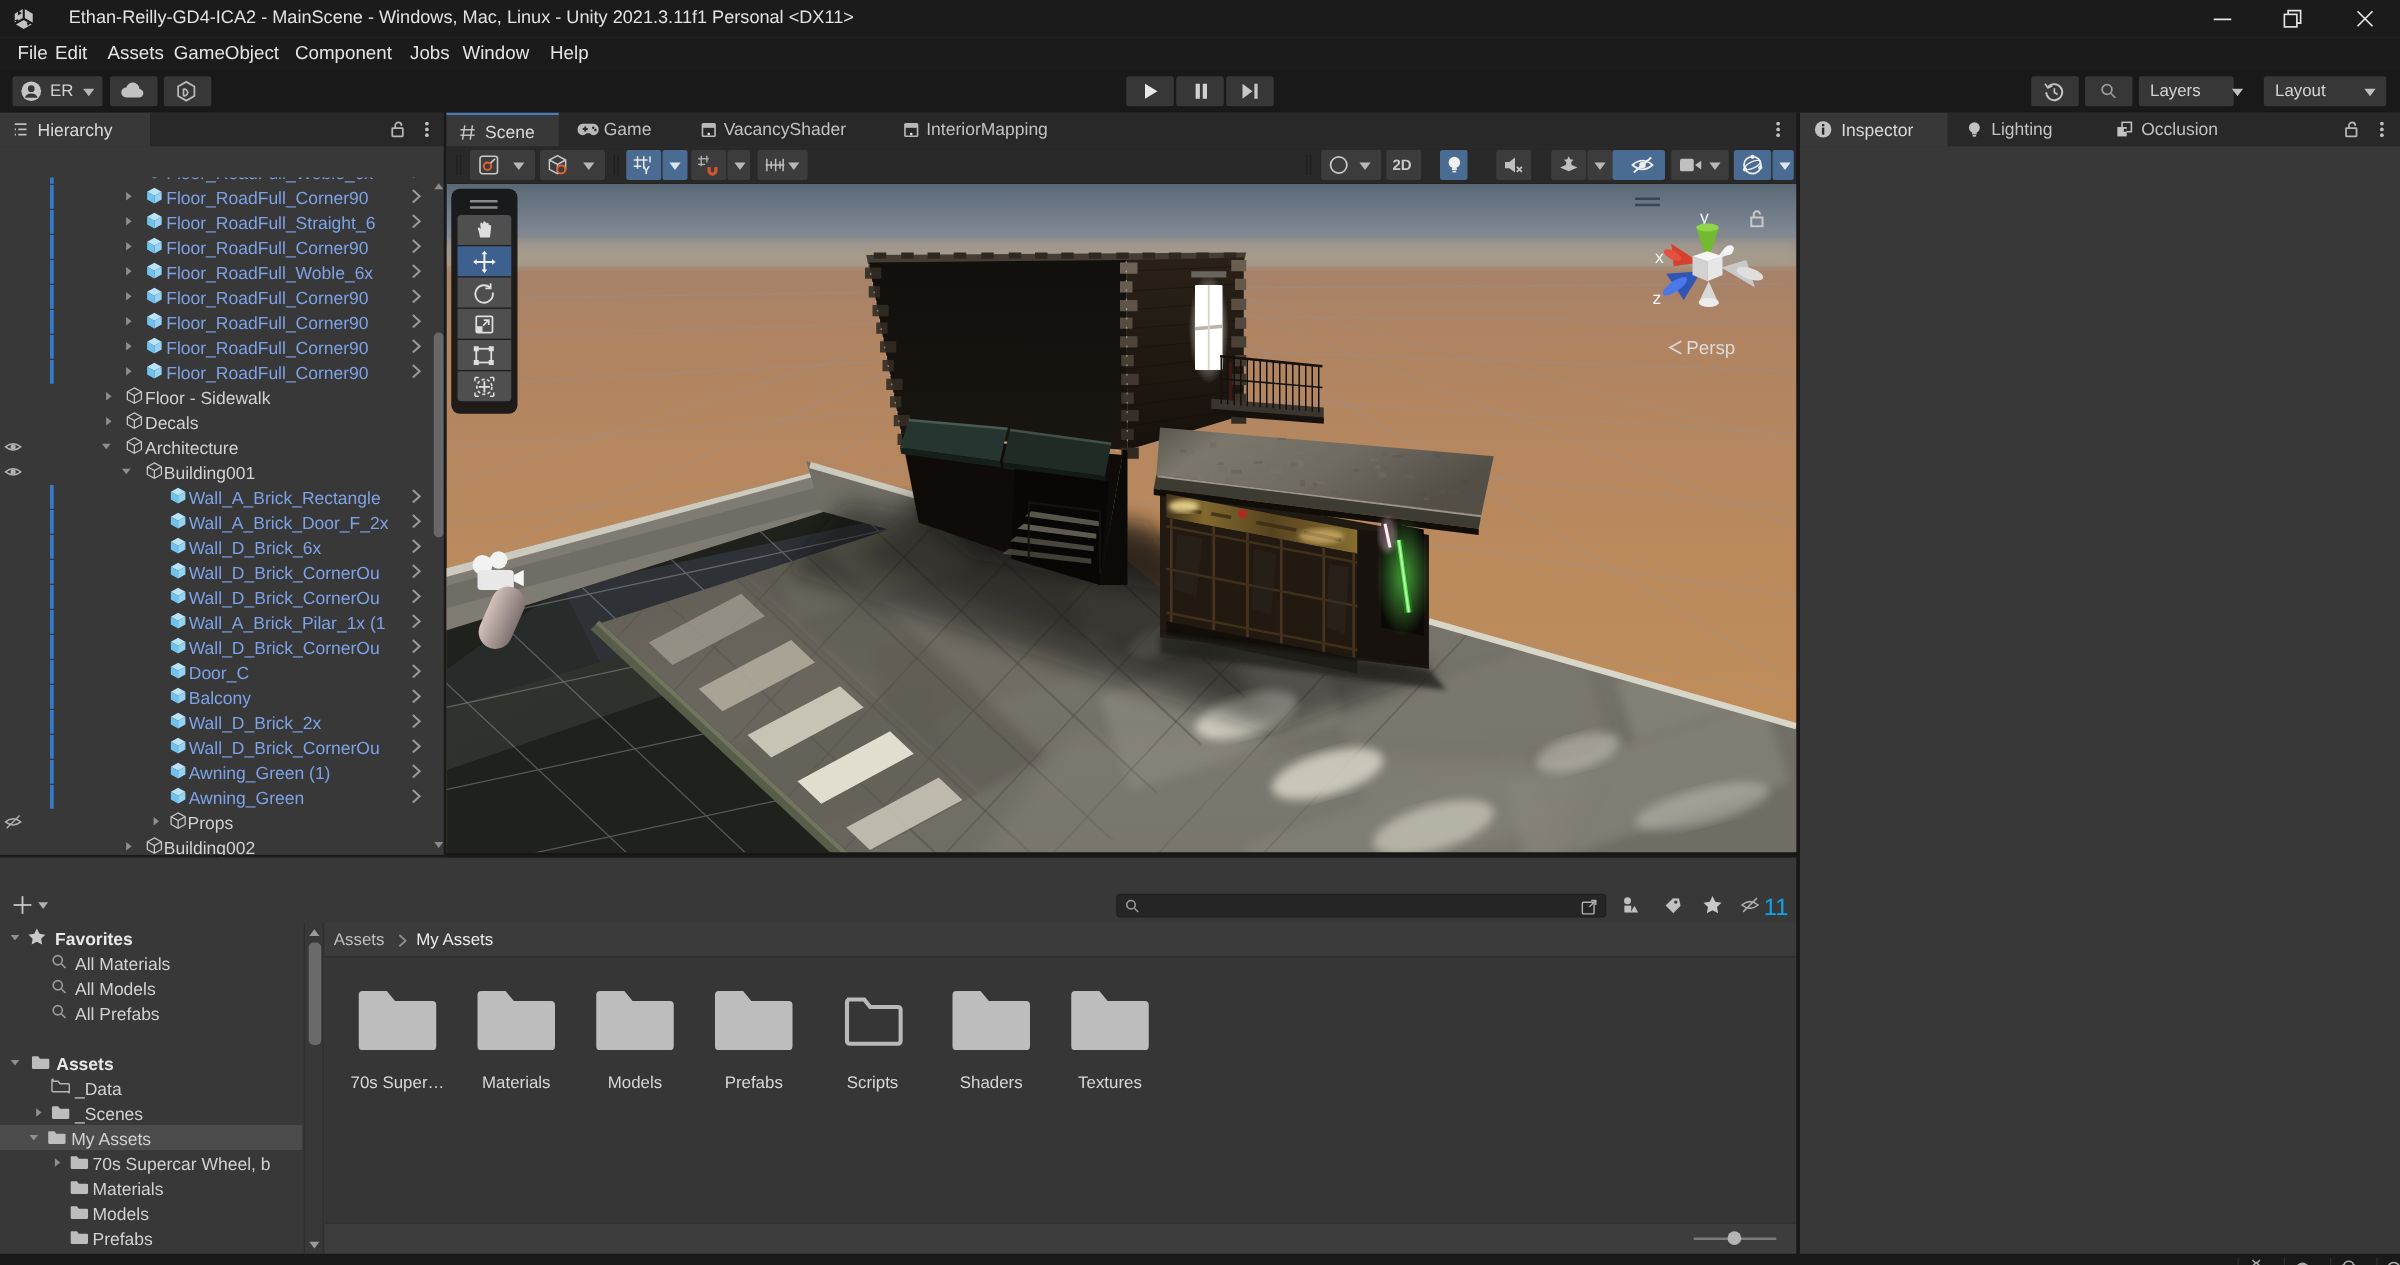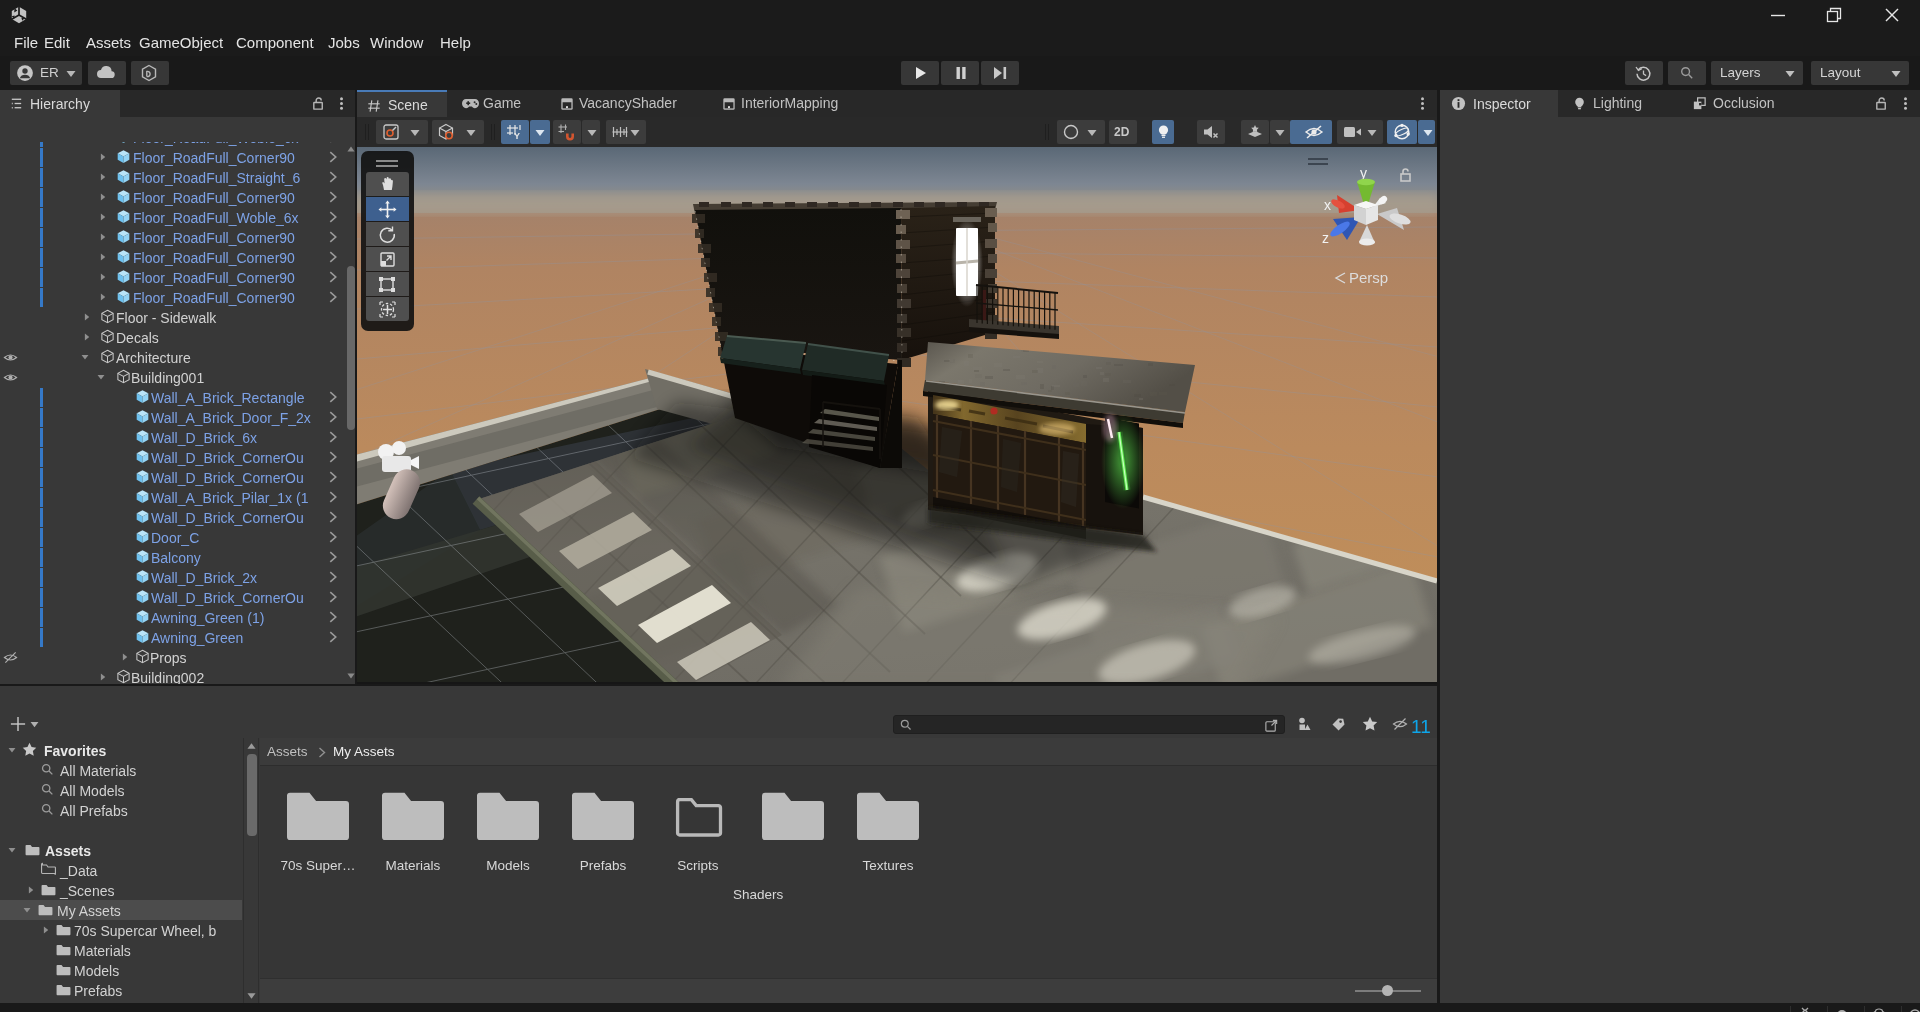--- a/index.html
+++ b/index.html
@@ -95,20 +95,21 @@
       <line x1="10" y1="10" x2="10" y2="1.2"></line>
       <line x1="10" y1="10" x2="2.2" y2="14.4"></line>
       <line x1="10" y1="10" x2="17.8" y2="14.4"></line>
     </g>
     <g fill="#1b1b1b">
       <polygon points="5.6,3.2 8.4,5.6 5.2,7.4"></polygon>
       <polygon points="2.6,11.2 5.6,10.4 5.4,13.6"></polygon>
       <polygon points="13.2,15.8 12.4,12.8 15.6,13.2"></polygon>
     </g>
   </svg>
+  <div class="abs" style="left:55px;top:6px;font-size:14.5px;">Ethan-Reilly-GD4-ICA2 - MainScene - Windows, Mac, Linux - Unity 2021.3.11f1 Personal &lt;DX11&gt;</div>
   <svg class="ic" style="left:1770px;top:8px" width="16" height="16" viewBox="0 0 16 16">
       <line x1="1" y1="7.5" x2="15" y2="7.5" stroke="#e6e6e6" stroke-width="1.4"></line>
     </svg>
   <svg class="ic" style="left:1826px;top:7px" width="16" height="16" viewBox="0 0 16 16" fill="none" stroke="#e6e6e6" stroke-width="1.3">
       <rect x="1.5" y="4.5" width="10" height="10"></rect>
       <path d="M4.5,4.5 v-3 h10 v10 h-3"></path>
     </svg>
   <svg class="ic" style="left:1884px;top:7px" width="16" height="16" viewBox="0 0 16 16" stroke="#e6e6e6" stroke-width="1.4">
       <line x1="2" y1="2" x2="14" y2="14"></line>
       <line x1="14" y1="2" x2="2" y2="14"></line>
@@ -171,21 +172,21 @@
       <path d="M3.2,5 a6.4,6.4 0 1 1 -1.2,3.8"></path>
         <path d="M1,2 L3.4,5.4 L6.8,3.6" stroke-width="1.3"></path>
       <path d="M8.5,5.5 V9 l2.6,1.6" stroke-width="1.3"></path>
     </svg>
   </div>
   <div class="tbtn" style="left:1668px;width:38px;">
     <svg class="ic" style="left:11px;top:4px" width="16" height="16" viewBox="0 0 16 16">
         <use href="#mag"></use>
       </svg>
   </div>
-  <div class="tbtn" style="left:1711px;width:92px;color:#d4d4d4;font-size:13.5px;">
+  <div class="tbtn" style="left:1711px;width:76px;color:#d4d4d4;font-size:13.5px;">
     <span class="abs" style="left:9px;top:4px">Layers</span>
     <svg class="ic" style="left:74px;top:9px" width="10" height="8" viewBox="0 0 10 8">
         <path d="M0.5,1 L9.5,1 5,7 z" fill="#c0c0c0"></path>
       </svg>
   </div>
   <div class="tbtn" style="left:1811px;width:98px;color:#d4d4d4;font-size:13.5px;">
     <span class="abs" style="left:9px;top:4px">Layout</span>
     <svg class="ic" style="left:80px;top:9px" width="10" height="8" viewBox="0 0 10 8">
         <path d="M0.5,1 L9.5,1 5,7 z" fill="#c0c0c0"></path>
       </svg>
@@ -1372,21 +1373,21 @@
           <path d="M0.8,1 h5 l1.7,2.1 h7.7 a0.8,0.8 0 0 1 0.8,0.8 v8.5 a0.8,0.8 0 0 1 -0.8,0.8 h-14.4 a0.8,0.8 0 0 1 -0.8,-0.8 v-10.6 a0.8,0.8 0 0 1 0.8,-0.8 z" fill="#bdbdbd"></path>
         </svg>
 <div class="abs" style="left:283px;top:92px;width:120px;text-align:center;font-size:13.5px;color:#d8d8d8;">Prefabs</div>
 <svg class="ic" style="left:414px;top:30px" width="48" height="42" viewBox="0 0 16 14">
           <path d="M1.2,1.2 h4.6 l1.6,2 h7.4 a0.7,0.7 0 0 1 0.7,0.7 v8.4 a0.7,0.7 0 0 1 -0.7,0.7 h-12.9 a0.7,0.7 0 0 1 -0.7,-0.7 v-10.4 a0.7,0.7 0 0 1 0.7,-0.7 z" fill="none" stroke="#b9b9b9" stroke-width="1.1"></path>
         </svg>
 <div class="abs" style="left:378px;top:92px;width:120px;text-align:center;font-size:13.5px;color:#d8d8d8;">Scripts</div>
 <svg class="ic" style="left:502px;top:22px" width="62" height="56" viewBox="0 0 16 14">
           <path d="M0.8,1 h5 l1.7,2.1 h7.7 a0.8,0.8 0 0 1 0.8,0.8 v8.5 a0.8,0.8 0 0 1 -0.8,0.8 h-14.4 a0.8,0.8 0 0 1 -0.8,-0.8 v-10.6 a0.8,0.8 0 0 1 0.8,-0.8 z" fill="#bdbdbd"></path>
         </svg>
-<div class="abs" style="left:473px;top:92px;width:120px;font-size:13.5px;color:#d8d8d8;margin-top:29px;">Shaders</div>
+<div class="abs" style="left:473px;top:92px;width:120px;text-align:center;font-size:13.5px;color:#d8d8d8;">Shaders</div>
 <svg class="ic" style="left:597px;top:22px" width="62" height="56" viewBox="0 0 16 14">
           <path d="M0.8,1 h5 l1.7,2.1 h7.7 a0.8,0.8 0 0 1 0.8,0.8 v8.5 a0.8,0.8 0 0 1 -0.8,0.8 h-14.4 a0.8,0.8 0 0 1 -0.8,-0.8 v-10.6 a0.8,0.8 0 0 1 0.8,-0.8 z" fill="#bdbdbd"></path>
         </svg>
 <div class="abs" style="left:568px;top:92px;width:120px;text-align:center;font-size:13.5px;color:#d8d8d8;">Textures</div>
 </div>
     <div class="abs" style="left:0;top:240px;width:1178px;height:25px;background:#3d3d3d;border-top:1px solid #2f2f2f;">
       <div class="abs" style="left:1095px;top:11px;width:66px;height:2px;background:#7c7c7c;"></div>
       <div class="abs" style="left:1122px;top:6px;width:11px;height:11px;border-radius:6px;background:#b4b4b4;"></div>
     </div>
   </div>

